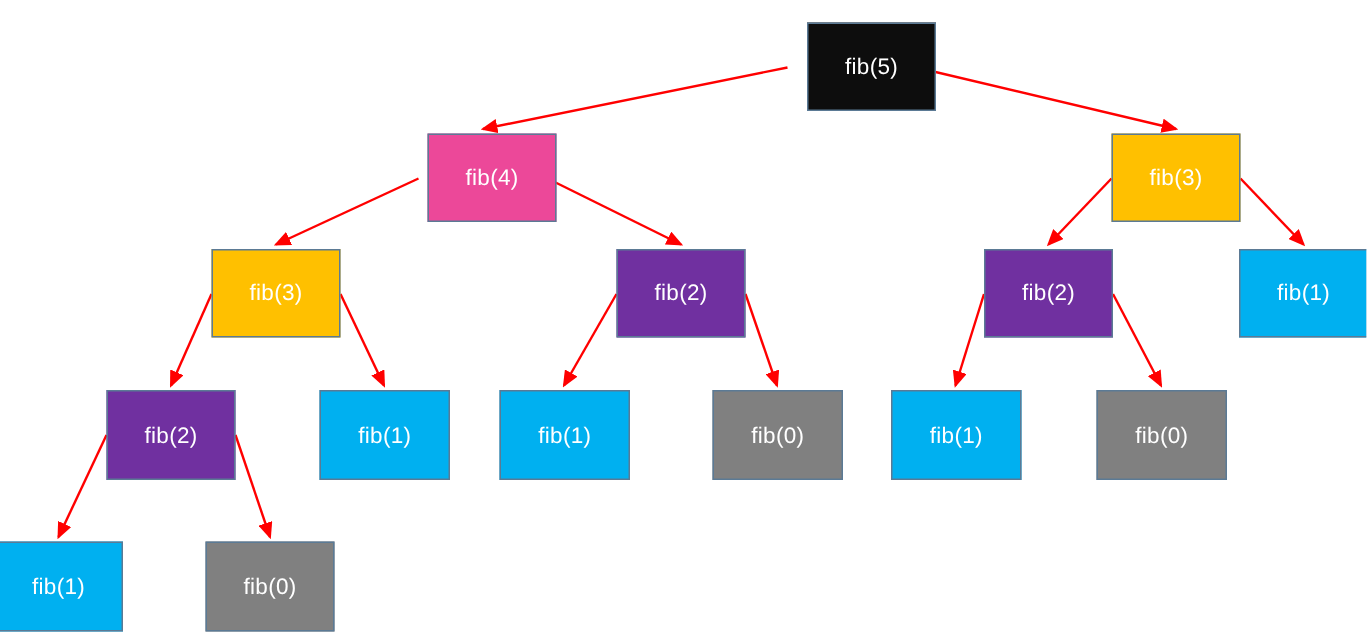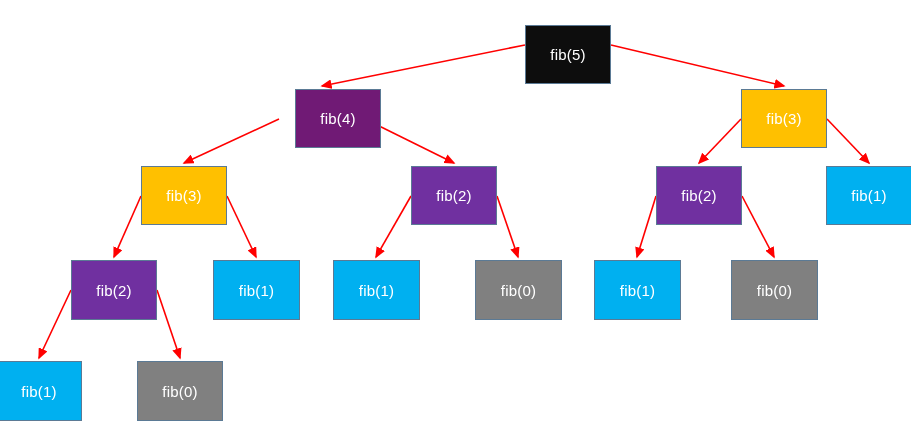--- a/index.html
+++ b/index.html
@@ -65,24 +65,24 @@
         <line x1="227" y1="196" x2="256" y2="257" stroke="#ff0000" stroke-width="1.6" marker-end="url(#arrowhead)"></line>
         <line x1="411" y1="196" x2="376" y2="257" stroke="#ff0000" stroke-width="1.6" marker-end="url(#arrowhead)"></line>
         <line x1="497" y1="196" x2="518" y2="257" stroke="#ff0000" stroke-width="1.6" marker-end="url(#arrowhead)"></line>
         <line x1="656" y1="196" x2="637" y2="257" stroke="#ff0000" stroke-width="1.6" marker-end="url(#arrowhead)"></line>
         <line x1="742" y1="196" x2="774" y2="257" stroke="#ff0000" stroke-width="1.6" marker-end="url(#arrowhead)"></line>
         <line x1="71" y1="290" x2="39" y2="358" stroke="#ff0000" stroke-width="1.6" marker-end="url(#arrowhead)"></line>
         <line x1="157" y1="290" x2="180" y2="358" stroke="#ff0000" stroke-width="1.6" marker-end="url(#arrowhead)"></line>
       </g>
   </svg>
   <div id="nodes-group">
-      <div class="node" style="left: 525px; top: 15px; width: 86px; height: 59px; background: rgb(13, 13, 13); border-color: rgb(91, 122, 149); color: rgb(255, 255, 255); margin-top: 10px;">
+      <div class="node" style="left: 538px; top: 15px; width: 86px; height: 59px; background: rgb(13, 13, 13); border-color: rgb(91, 122, 149); color: rgb(255, 255, 255);">
         <span class="node-label">fib(5)</span>
       </div>
-      <div class="node" style="left: 295px; top: 89px; width: 86px; height: 59px; background: #701a75; border-color: rgb(91, 122, 149); color: rgb(255, 255, 255); text-align: right;">
+      <div class="node" style="left: 285px; top: 89px; width: 86px; height: 59px; background: #ec4899; border-color: rgb(91, 122, 149); color: rgb(255, 255, 255); text-align: right;">
         <span class="node-label">fib(4)</span>
       </div>
       <div class="node" style="left: 741px; top: 89px; width: 86px; height: 59px; background: rgb(255, 192, 0); border-color: rgb(91, 122, 149); color: rgb(255, 255, 255);">
         <span class="node-label">fib(3)</span>
       </div>
       <div class="node" style="left: 141px; top: 166px; width: 86px; height: 59px; background: rgb(255, 192, 0); border-color: rgb(91, 122, 149); color: rgb(255, 255, 255);">
         <span class="node-label">fib(3)</span>
       </div>
       <div class="node" style="left: 411px; top: 166px; width: 86px; height: 59px; background: rgb(112, 48, 160); border-color: rgb(91, 122, 149); color: rgb(255, 255, 255);">
         <span class="node-label">fib(2)</span>

